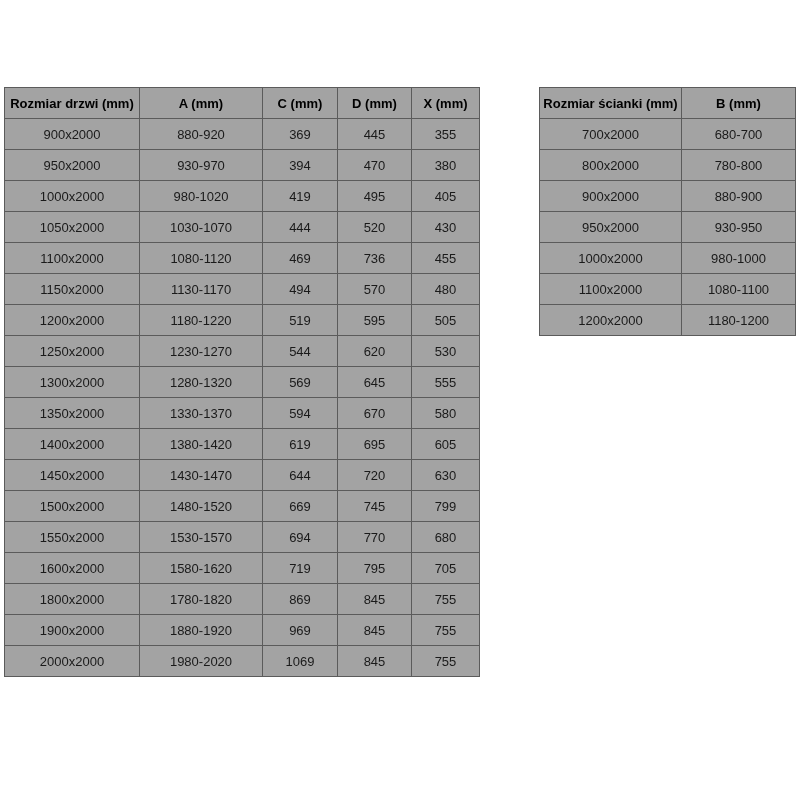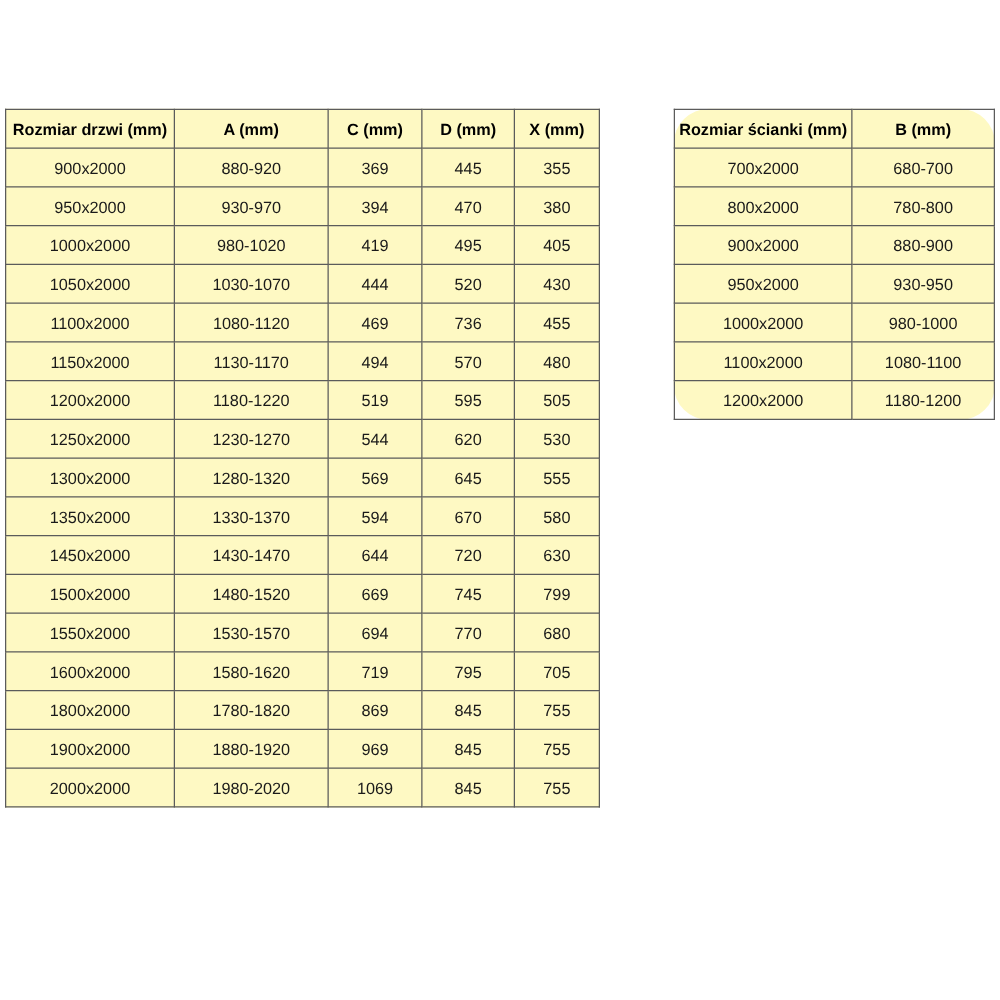--- a/index.html
+++ b/index.html
@@ -13,24 +13,24 @@
     height: 800px;
     background: #ffffff;
     font-family: "Liberation Sans", sans-serif;
     color: #000000;
     overflow: hidden;
   }
   table.size-table {
     position: absolute;
     border-collapse: collapse;
     table-layout: fixed;
-    background: #fef9c3;
+    background: #a3a3a3;
   }
   #door-table { left: 4px;  top: 87px; width: 475px; }
-  #wall-table { left: 539px; top: 87px; width: 256px; border-radius: 28px; }
+  #wall-table { left: 539px; top: 87px; width: 256px; }
   .size-table th,
   .size-table td {
     border: 1px solid #5b5b5b;
     height: 30px;
     padding: 0 2px;
     text-align: center;
     vertical-align: middle;
     font-size: 13px;
     line-height: 1;
     overflow: hidden;
@@ -131,20 +131,27 @@
           <td>555</td>
         </tr>
         <tr>
           <td>1350x2000</td>
           <td>1330-1370</td>
           <td>594</td>
           <td>670</td>
           <td>580</td>
         </tr>
         <tr>
+          <td>1400x2000</td>
+          <td>1380-1420</td>
+          <td>619</td>
+          <td>695</td>
+          <td>605</td>
+        </tr>
+        <tr>
           <td>1450x2000</td>
           <td>1430-1470</td>
           <td>644</td>
           <td>720</td>
           <td>630</td>
         </tr>
         <tr>
           <td>1500x2000</td>
           <td>1480-1520</td>
           <td>669</td>

